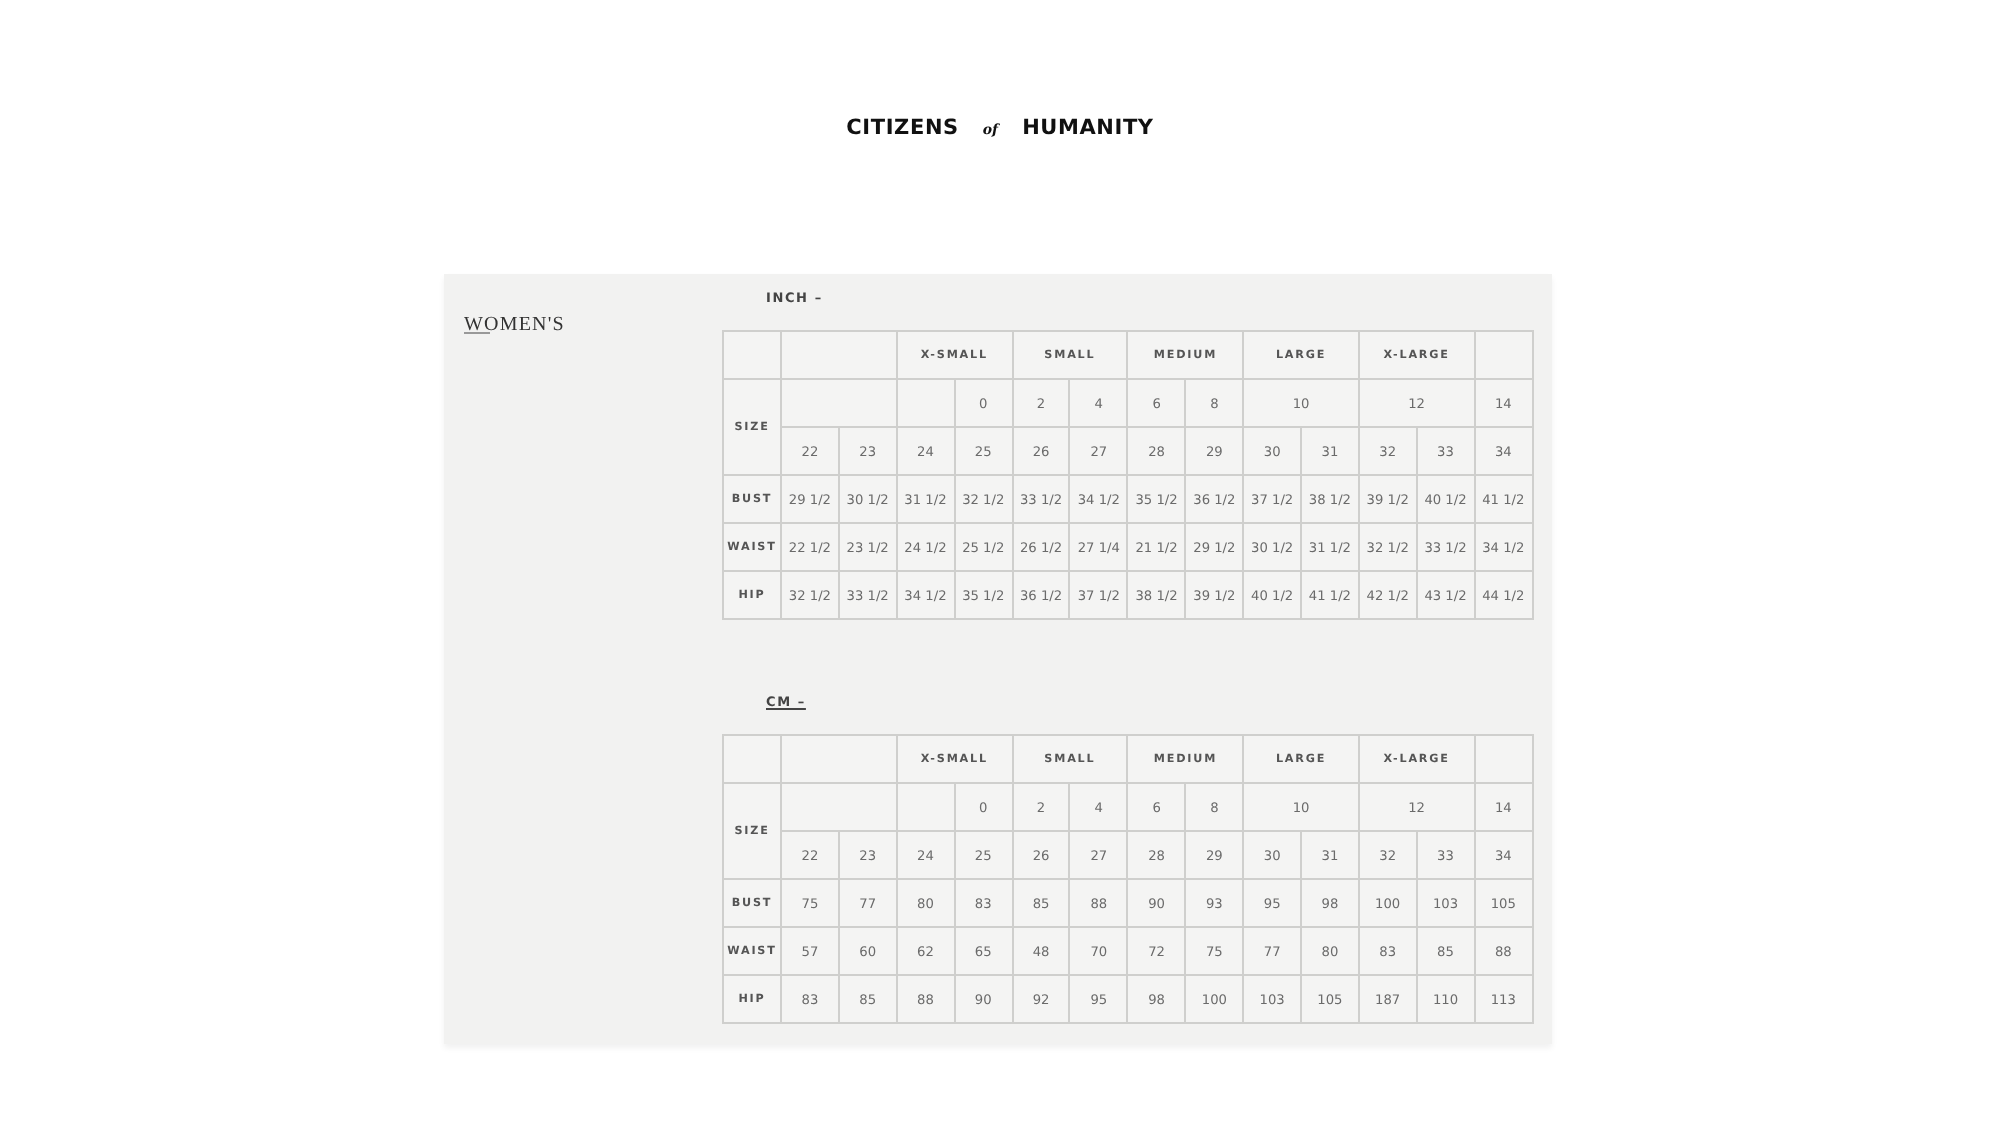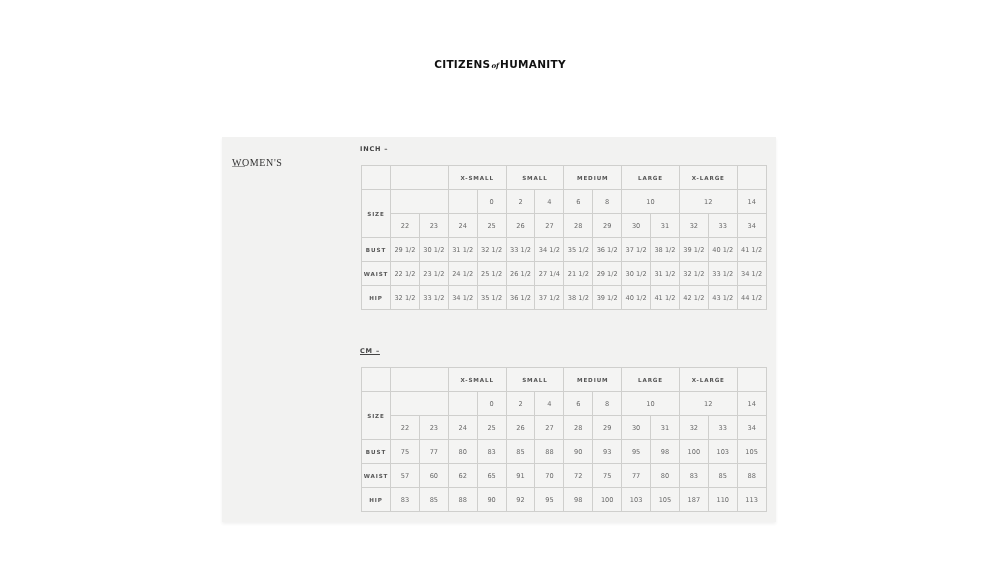--- a/index.html
+++ b/index.html
@@ -1,22 +1,22 @@
 <!DOCTYPE html>
 <html><head>
 <meta charset="utf-8">
 <style>
   html, body { margin:0; padding:0; }
   body { width:1000px; height:563px; background:#ffffff; position:relative; overflow:hidden; font-family:"Liberation Sans", sans-serif; }
   .logo { position:absolute; top:58px; left:0; width:1000px; text-align:center; font-family:"DejaVu Sans", sans-serif; font-weight:bold; font-size:10.5px; letter-spacing:0.3px; color:#111; }
-  .logo .of { font-family:"DejaVu Serif", serif; font-style:italic; font-weight:bold; font-size:7px; margin:0 1px; letter-spacing:0; }
+  .logo .of { font-family:"DejaVu Serif", serif; font-style:italic; font-weight:bold; font-size:7px; margin:0 12px; letter-spacing:0; }
   .panel { position:absolute; left:222px; top:137px; width:554px; height:385px; background:#f2f2f1; box-shadow:0 2px 3px rgba(0,0,0,0.06); }
   .section-title { position:absolute; left:232px; top:142px; font-family:"Liberation Serif", serif; font-size:10px; letter-spacing:0.6px; color:#333;margin-top:15px; }
   .section-rule { position:absolute; left:232px; top:166px; width:13px; height:1px; background:#999; }
-  .unit-label { position:absolute; left:360px; font-family:"DejaVu Sans", sans-serif; font-weight:bold; font-size:6.5px; letter-spacing:0.8px; color:#444; }
+  .unit-label { position:absolute; left:383px; font-family:"DejaVu Sans", sans-serif; font-weight:bold; font-size:6.5px; letter-spacing:0.8px; color:#444; }
   table.size-table { position:absolute; left:361px; border-collapse:collapse; table-layout:fixed; width:405px; font-family:"DejaVu Sans", sans-serif; }
   table.size-table td { border:1px solid #cfcfcd; height:23px; padding:0; text-align:center; vertical-align:middle; font-size:6.6px; color:#6a6a6a; background:#f4f4f3; white-space:nowrap; overflow:hidden; }
   table.size-table td.hdr { font-weight:bold; font-size:5.6px; letter-spacing:0.9px; color:#555; }
   table.size-table td.rowlab { font-weight:bold; font-size:5.6px; letter-spacing:0.9px; color:#555; }
   col.c-label { width:29px; }
   col.c-data { width:28.9px; }
 </style>
 </head>
 <body>
 
@@ -207,21 +207,21 @@
     <td>100</td>
     <td>103</td>
     <td>105</td>
   </tr>
   <tr>
     <td class="rowlab">WAIST</td>
     <td>57</td>
     <td>60</td>
     <td>62</td>
     <td>65</td>
-    <td>91</td>
+    <td>48</td>
     <td>70</td>
     <td>72</td>
     <td>75</td>
     <td>77</td>
     <td>80</td>
     <td>83</td>
     <td>85</td>
     <td>88</td>
   </tr>
   <tr>

